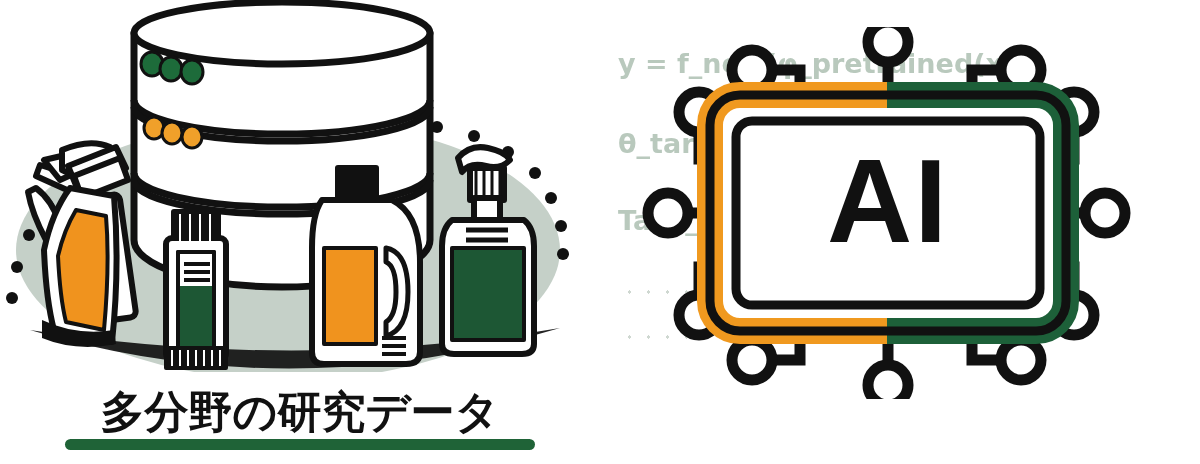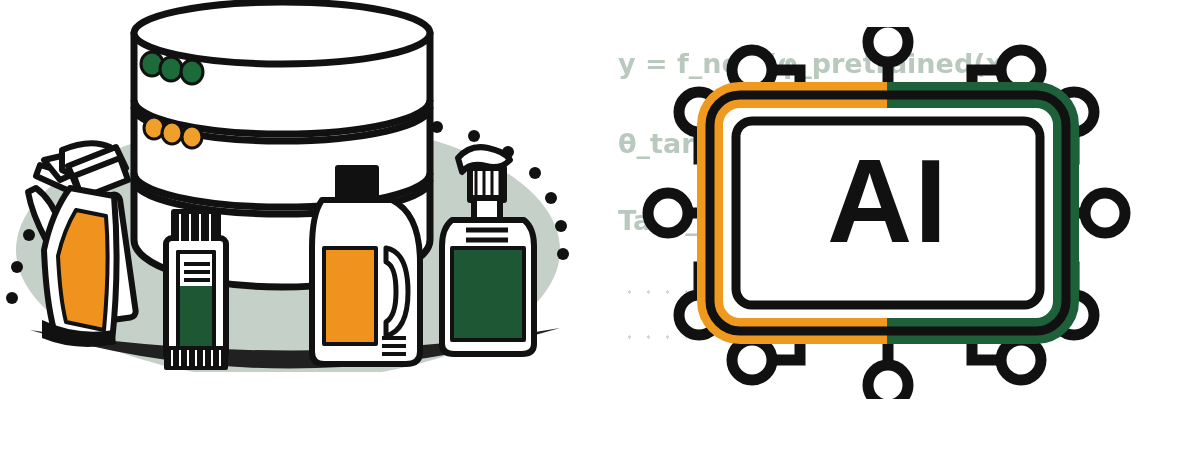--- a/index.html
+++ b/index.html
@@ -182,20 +182,24 @@
           <rect x="452" y="248" width="72" height="92" fill="#1d5734" stroke-width="4"></rect>
           <g stroke-width="5">
             <line x1="466" y1="230" x2="508" y2="230"></line>
             <line x1="466" y1="240" x2="508" y2="240"></line>
           </g>
         </g>
 
       </svg>
     </div>
 
+    <div class="caption-wrap">
+      <div class="caption-text">多分野の研究データ</div>
+      <div class="caption-rule rule-left"></div>
+    </div>
   </div>
 
   <div class="panel">
 
     <div class="art-right">
 
       <div class="formula-layer">
         <div class="formula f1">y = f_new(φ_pretrained(x))</div>
         <div class="formula f2">θ_target = θ_source + Δθ</div>
         <div class="formula f3">Task_B：θ_B</div>

